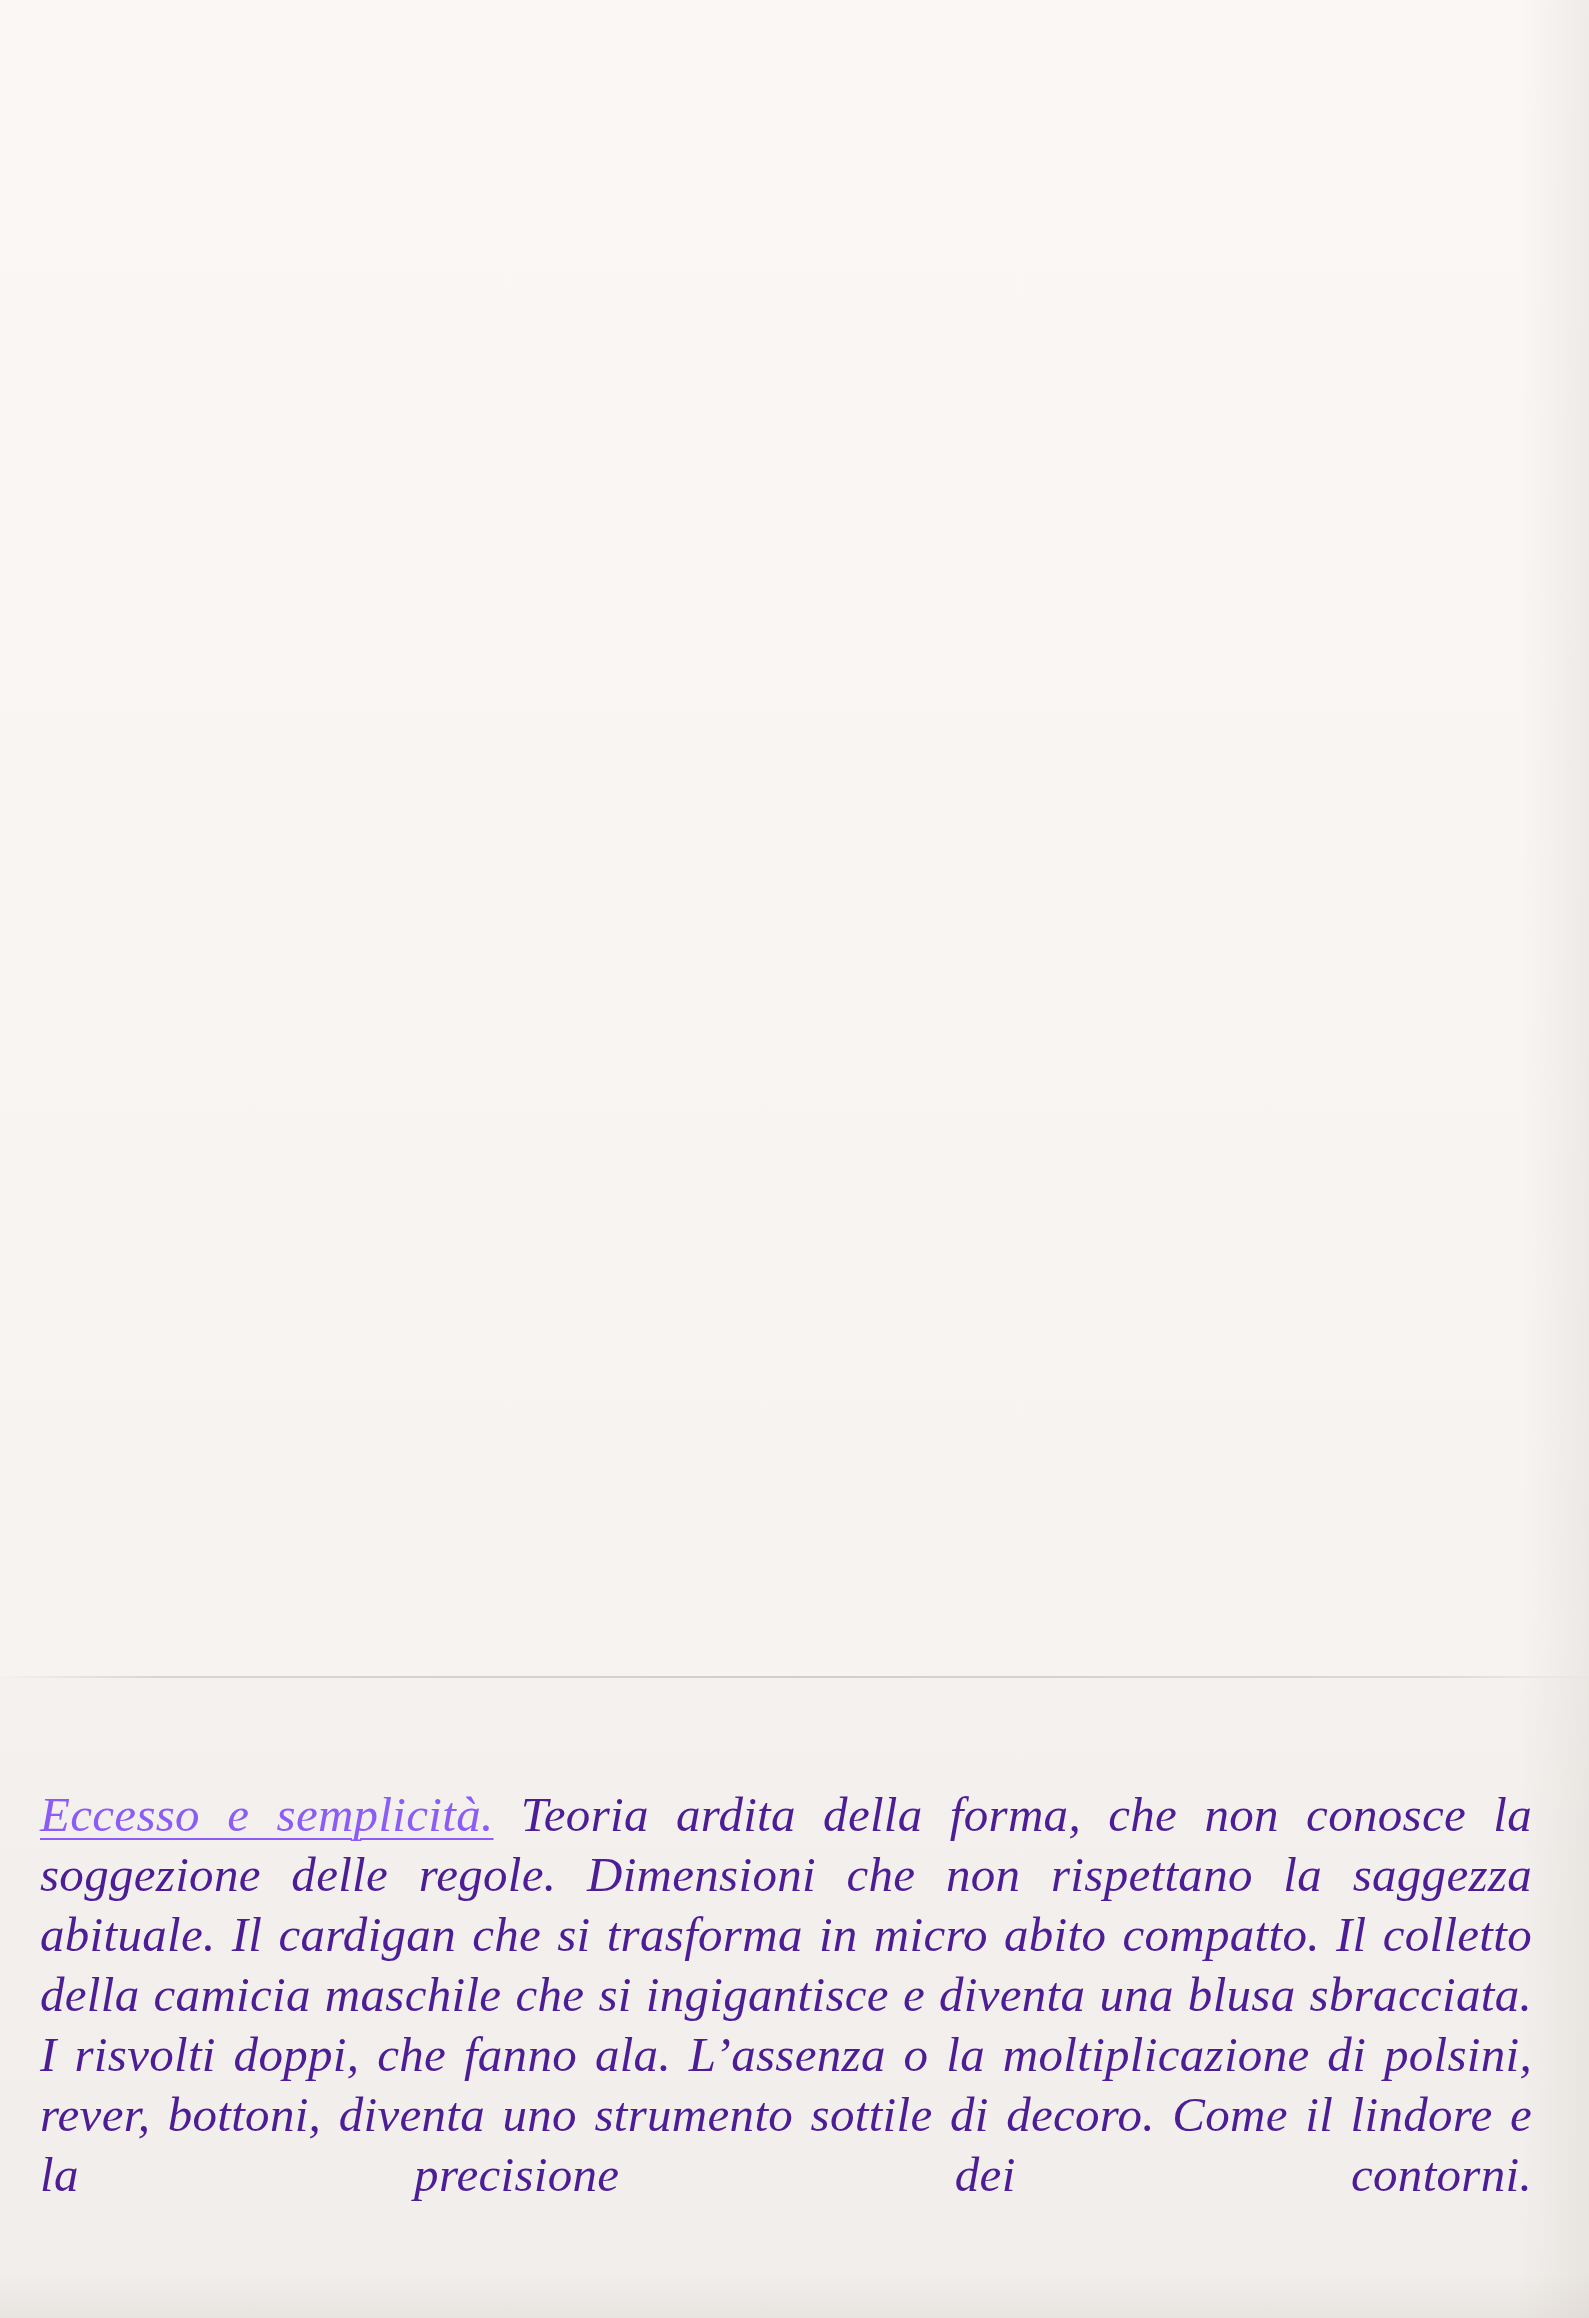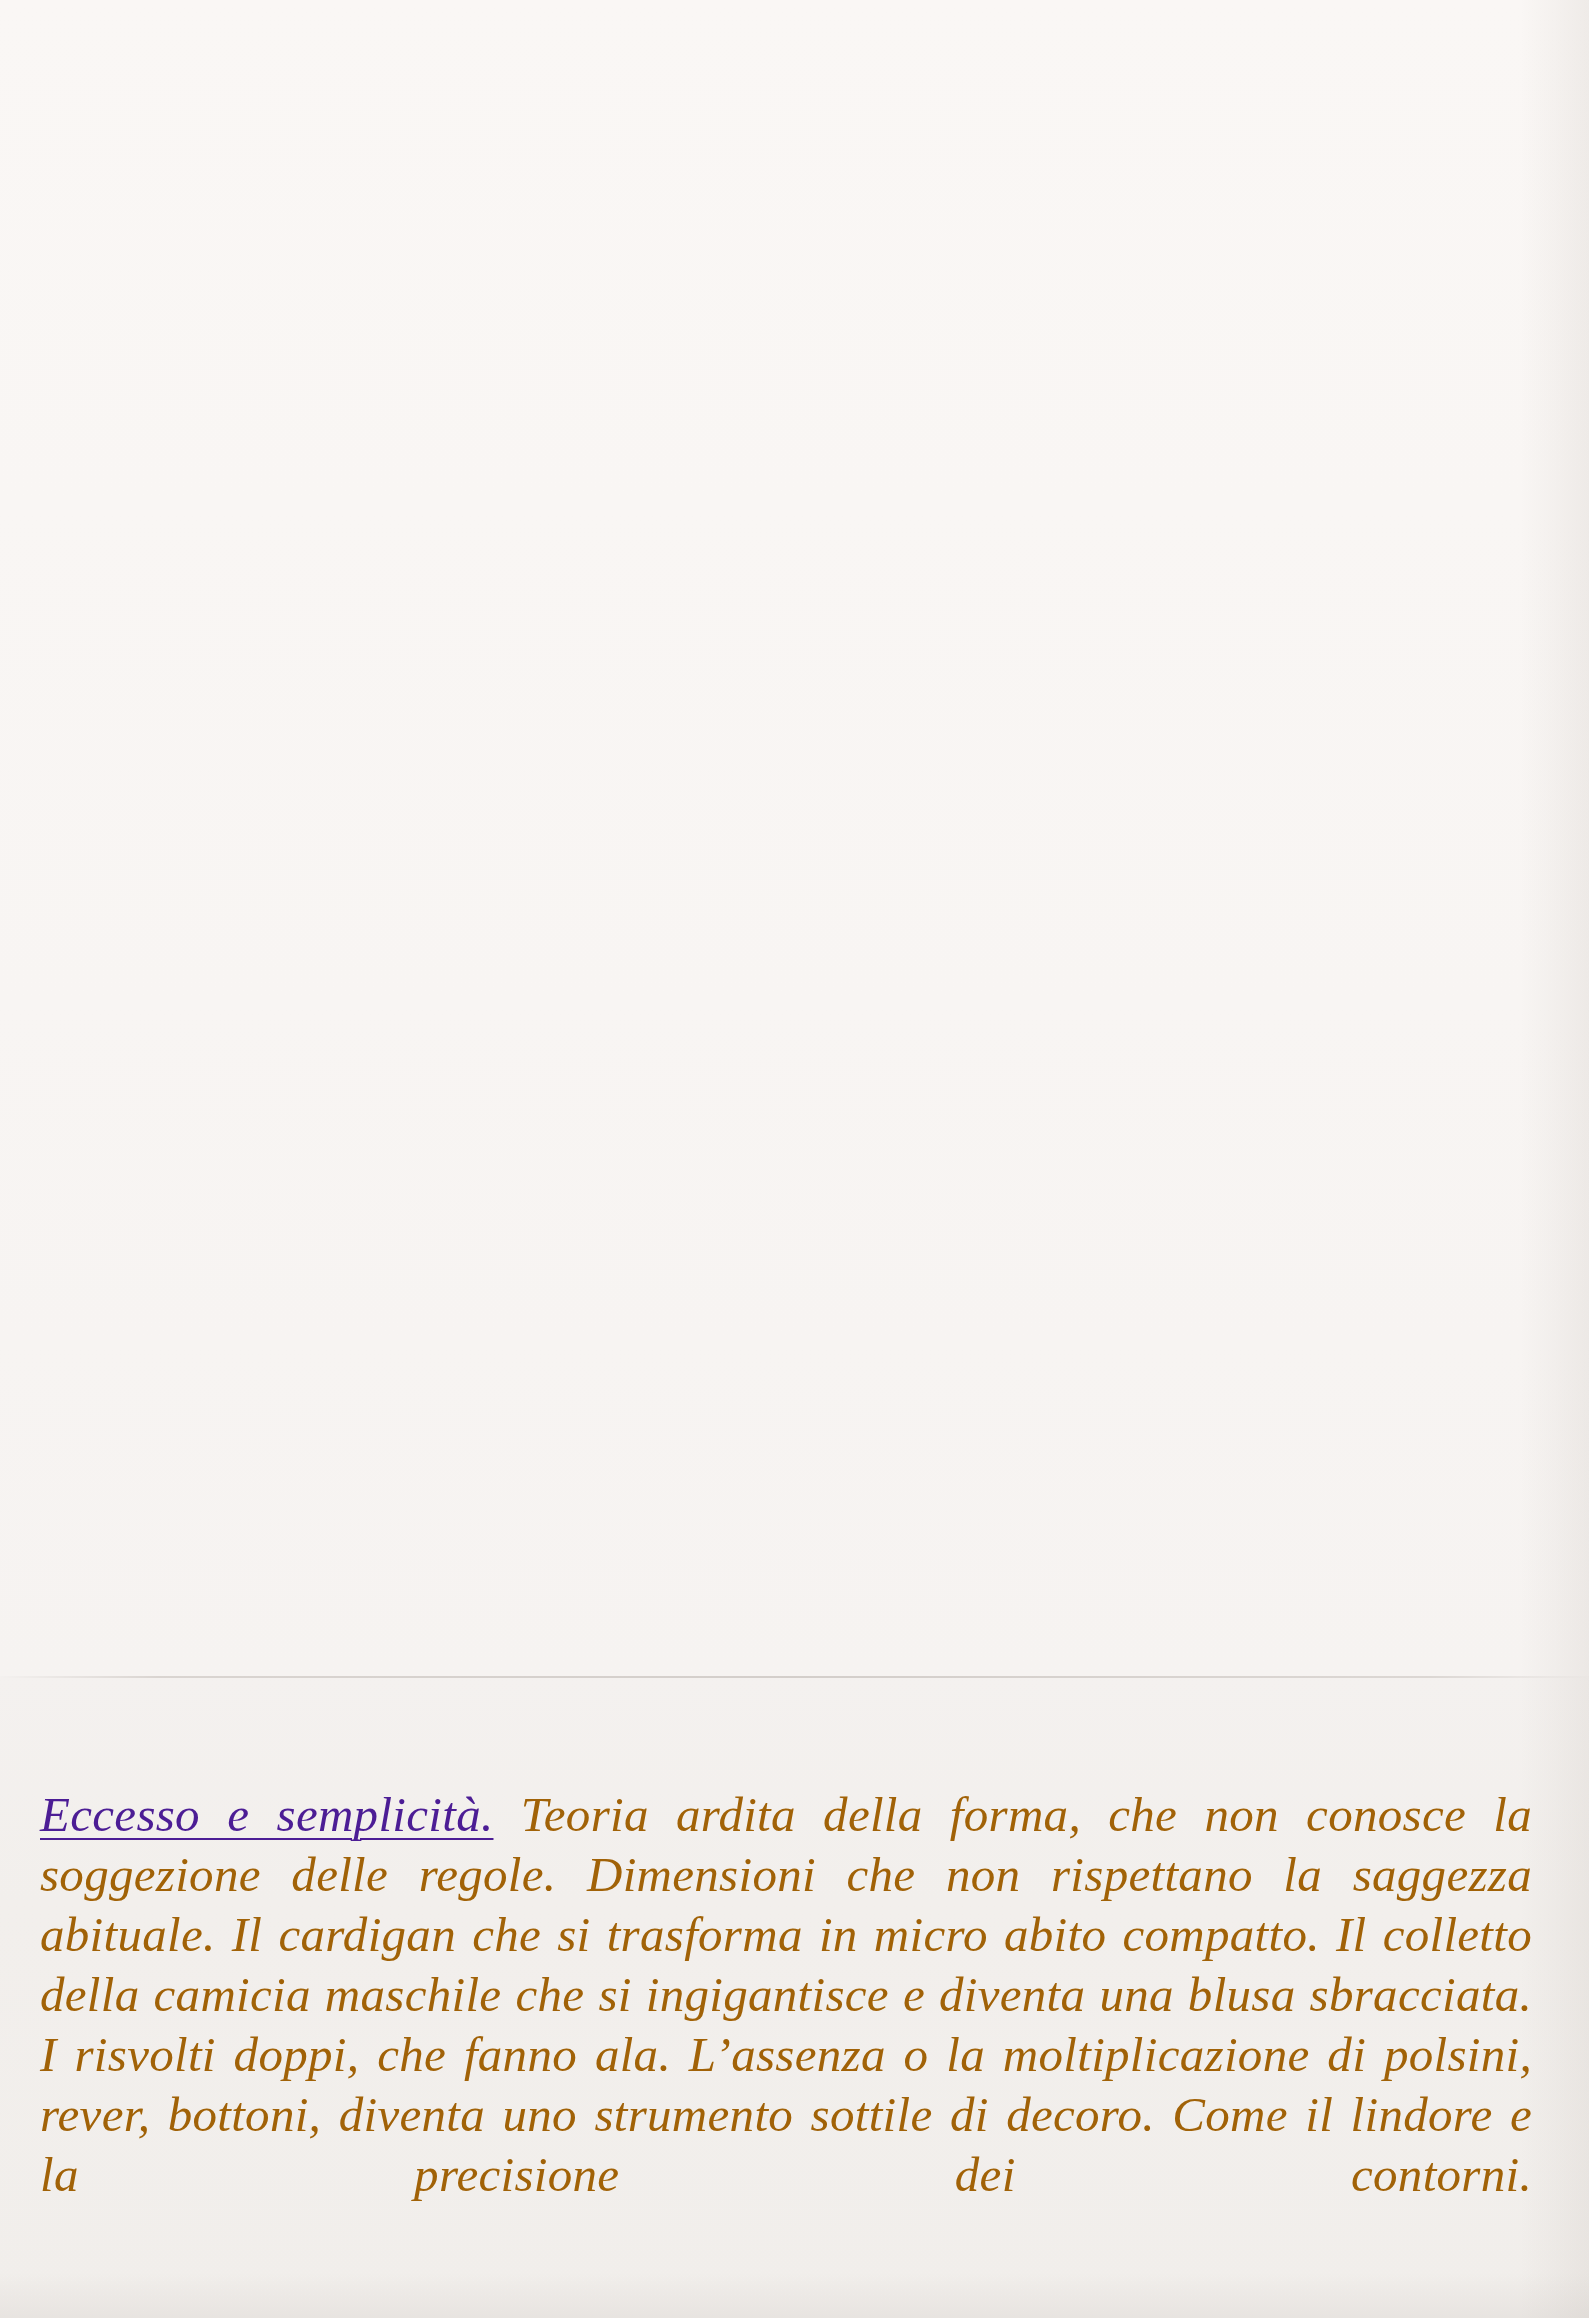--- a/index.html
+++ b/index.html
@@ -82,25 +82,25 @@
     text-align: justify;
     text-justify: inter-word;
     letter-spacing: 0.3px;
     word-spacing: 1.5px;
   }
 
   .lead-in {
     text-decoration: underline;
     text-underline-offset: 7px;
     text-decoration-thickness: 1.5px;
-    color: #4c1d95;
+    color: #8b5cf6;
   }
 
   .body-text .tail {
-    color: #a16207;
+    color: #4c1d95;
   }
 
   
   .body-text::after {
     content: "";
     display: inline-block;
     width: 100%;
   }
 </style>
 </head>

